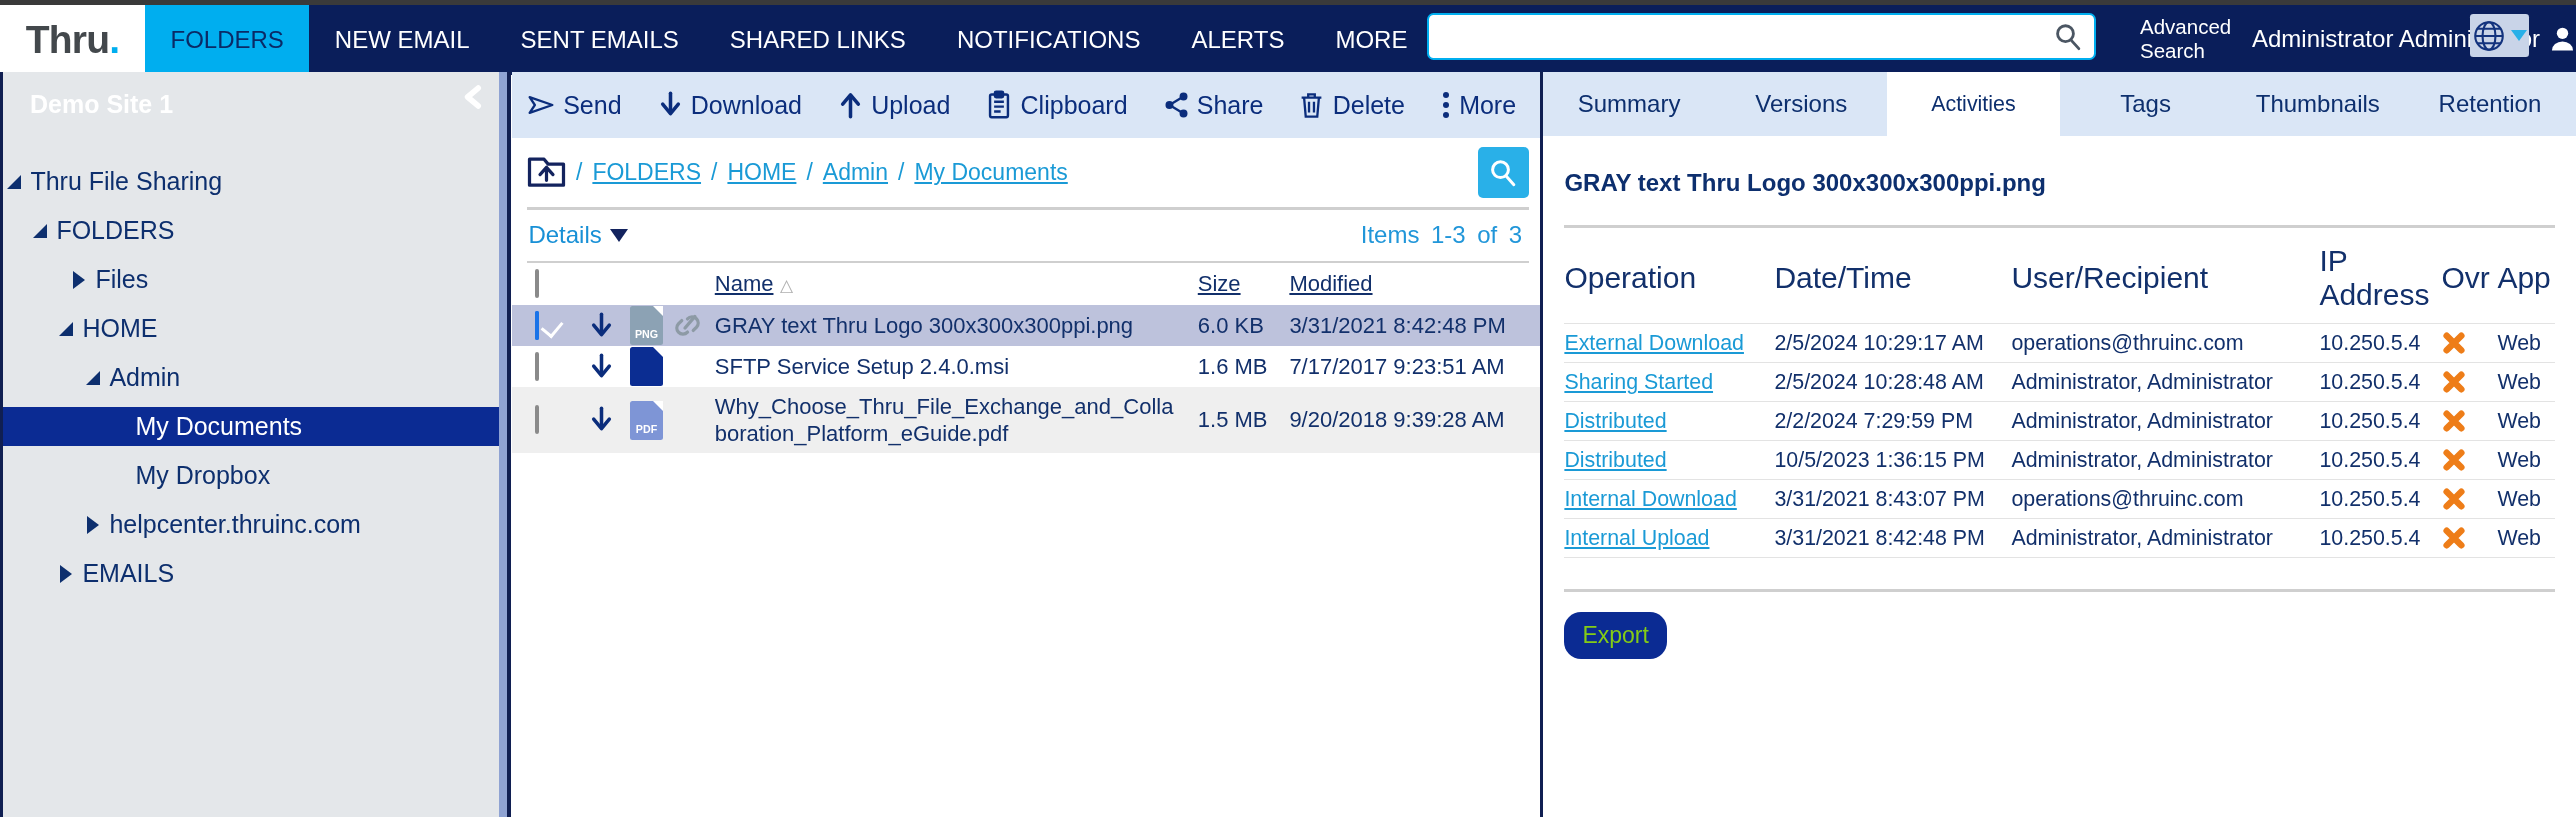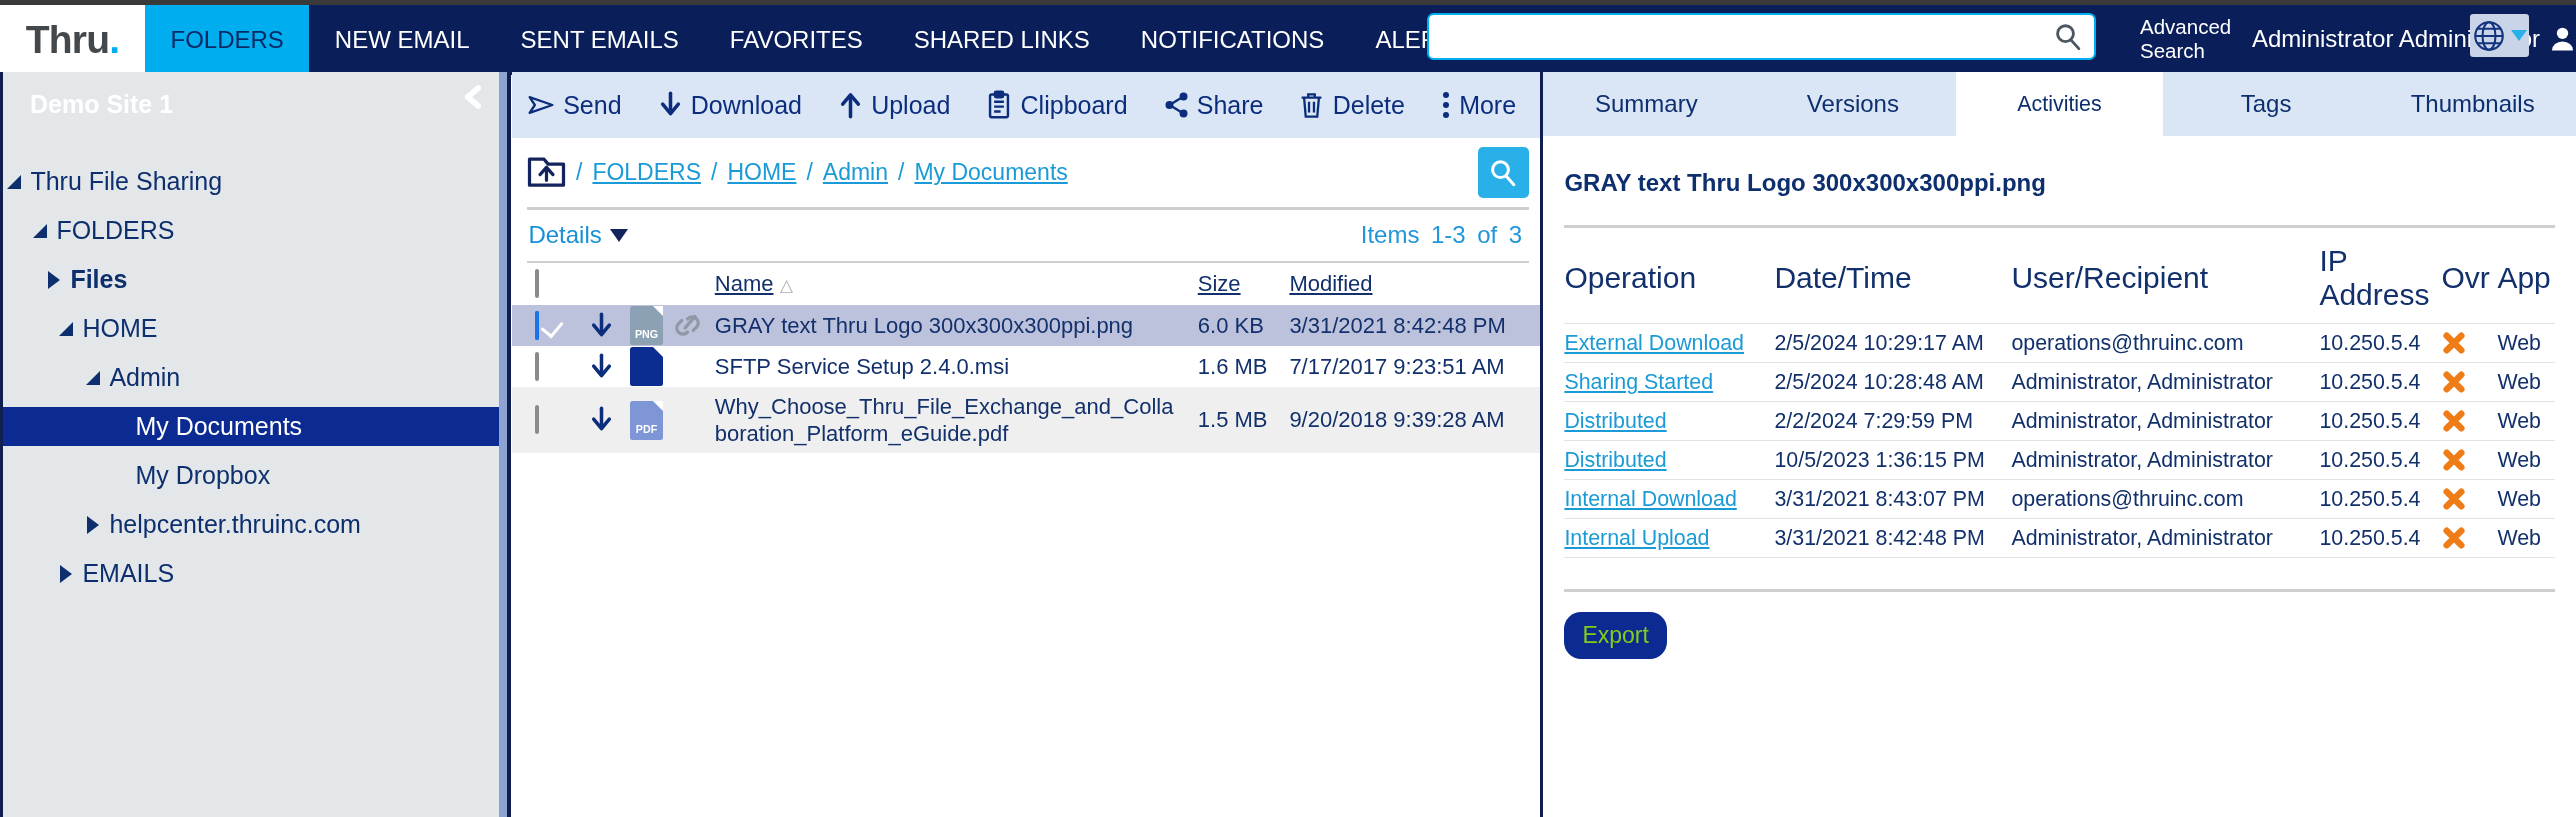--- a/index.html
+++ b/index.html
@@ -130,21 +130,20 @@
 
   <div class="header">
     <div class="logo-box">
         <span>Thru</span>
         <span class="logo-dot">.</span>
       </div>
     <div class="main-nav">
         <div class="nav-item active">FOLDERS</div>
         <div class="nav-item">NEW EMAIL</div>
         <div class="nav-item">SENT EMAILS</div>
-        <div class="nav-item">FAVORITES</div>
         <div class="nav-item">SHARED LINKS</div>
         <div class="nav-item">NOTIFICATIONS</div>
         <div class="nav-item">ALERTS</div>
         <div class="nav-item">MORE</div>
       </div>
   </div>
   <div class="search-wrap">
     <input value="" style="">
     <span class="hdr-mag">
         <span style="display: flex;">
@@ -201,21 +200,21 @@
               <span class="tri-exp"></span>
             </span>
             <span>Thru File Sharing</span>
           </div>
           <div class="tree-row" style="padding-left: 31px;">
             <span class="tri">
               <span class="tri-exp"></span>
             </span>
             <span>FOLDERS</span>
           </div>
-          <div class="tree-row" style="padding-left: 45px; font-weight: bold;">
+          <div class="tree-row" style="padding-left: 70px;">
             <span class="tri">
               <span class="tri-col"></span>
             </span>
             <span>Files</span>
           </div>
           <div class="tree-row" style="padding-left: 57px;">
             <span class="tri">
               <span class="tri-exp"></span>
             </span>
             <span>HOME</span>
@@ -443,20 +442,21 @@
 
     <div class="divider-v2"></div>
 
     <div class="rightp">
       <div class="tabs">
           <div class="tab">Summary</div>
           <div class="tab">Versions</div>
           <div class="tab active">Activities</div>
           <div class="tab">Tags</div>
           <div class="tab">Thumbnails</div>
+          <div class="tab">Retention</div>
         </div>
       <div class="panel-body">
         <div class="file-title">GRAY text Thru Logo 300x300x300ppi.png</div>
         <div class="p-div"></div>
         <div class="act-head">
             <span class="ac-op">Operation</span>
             <span class="ac-dt">Date/Time</span>
             <span class="ac-us">User/Recipient</span>
             <span class="ac-ip">IP Address</span>
             <span class="ac-ov">Ovr</span>

